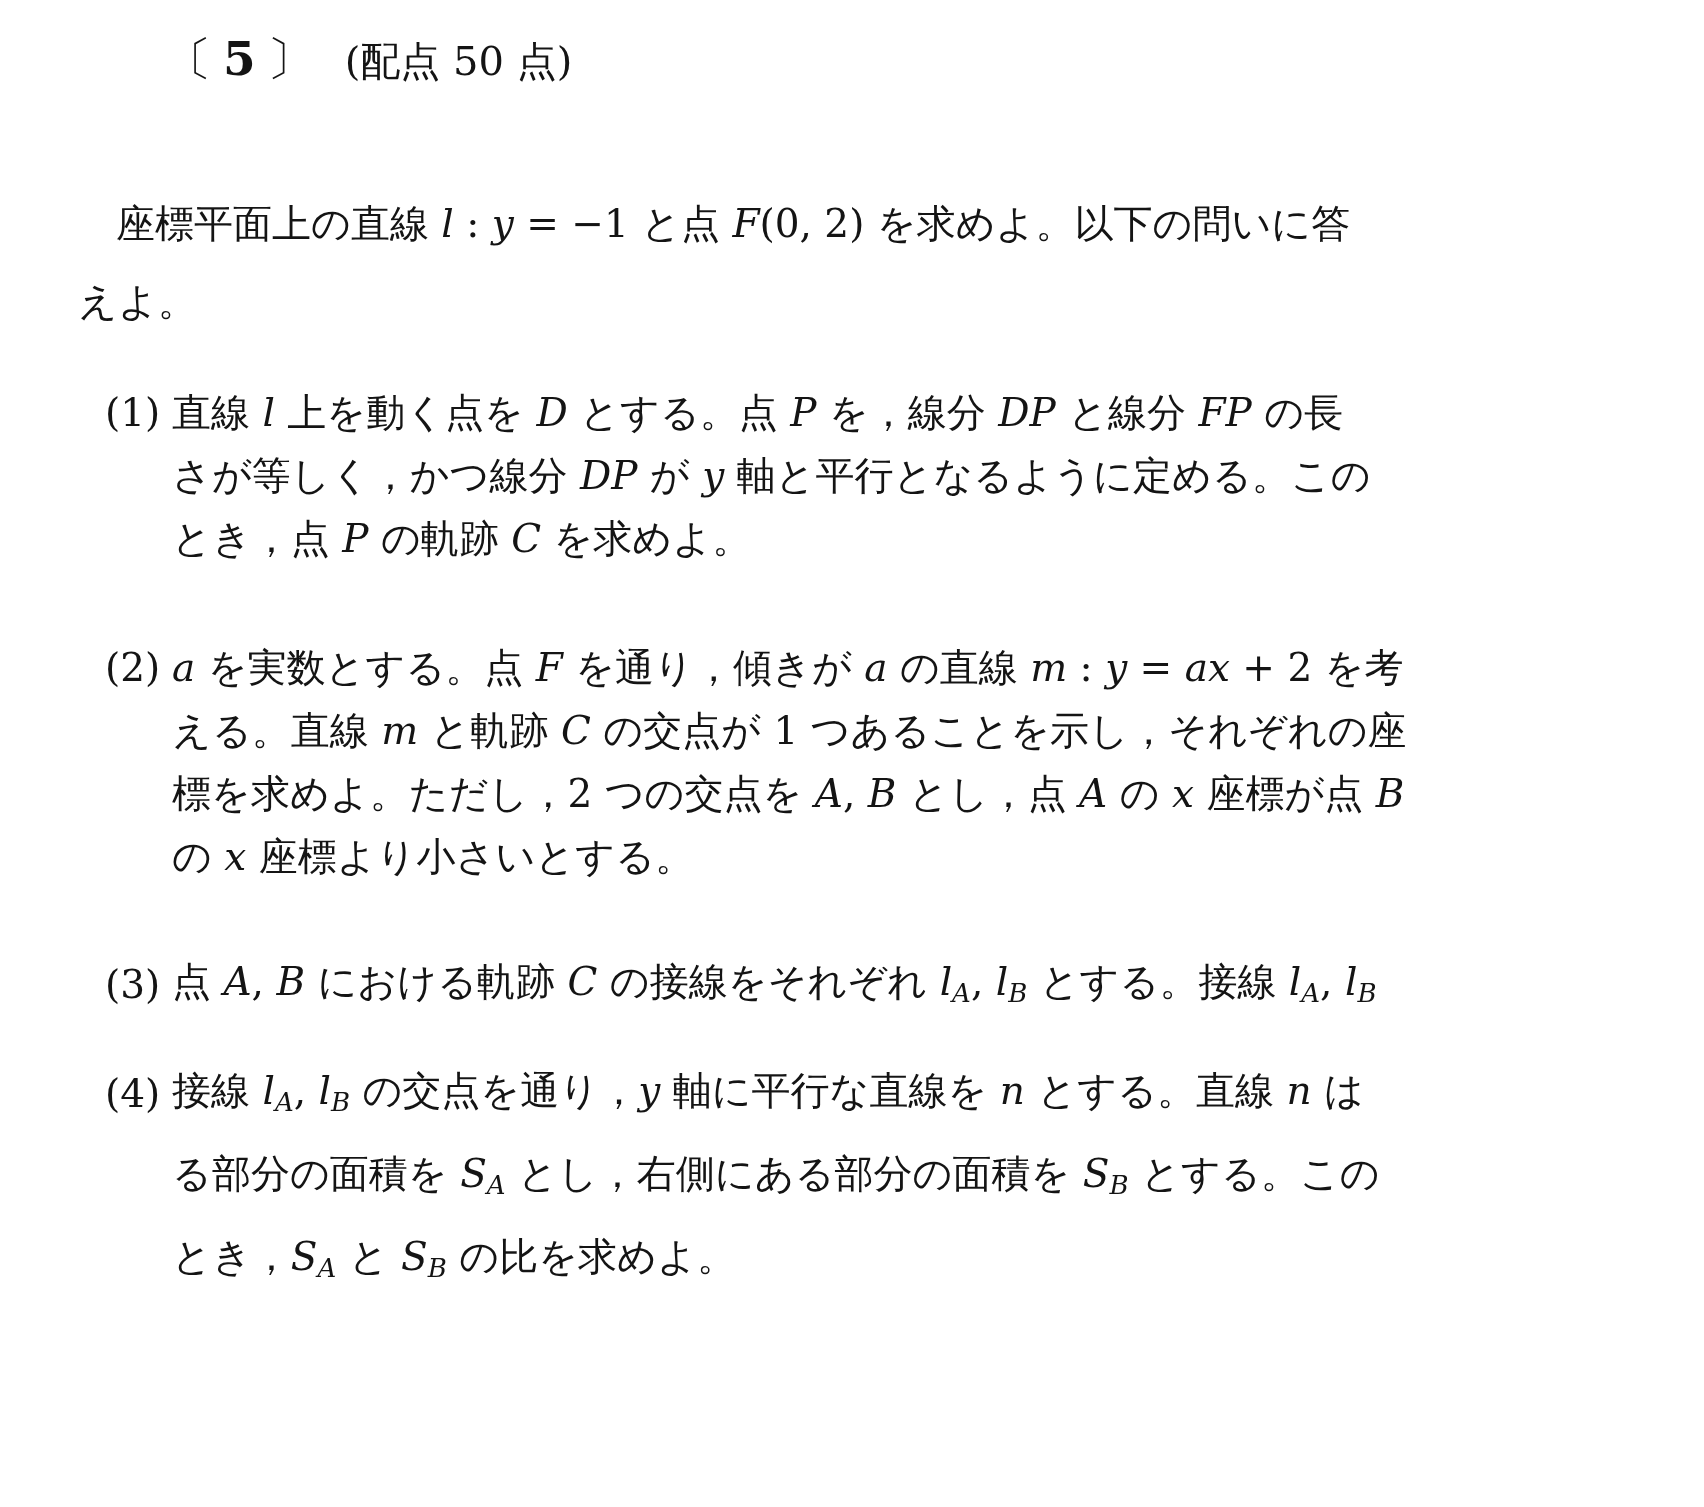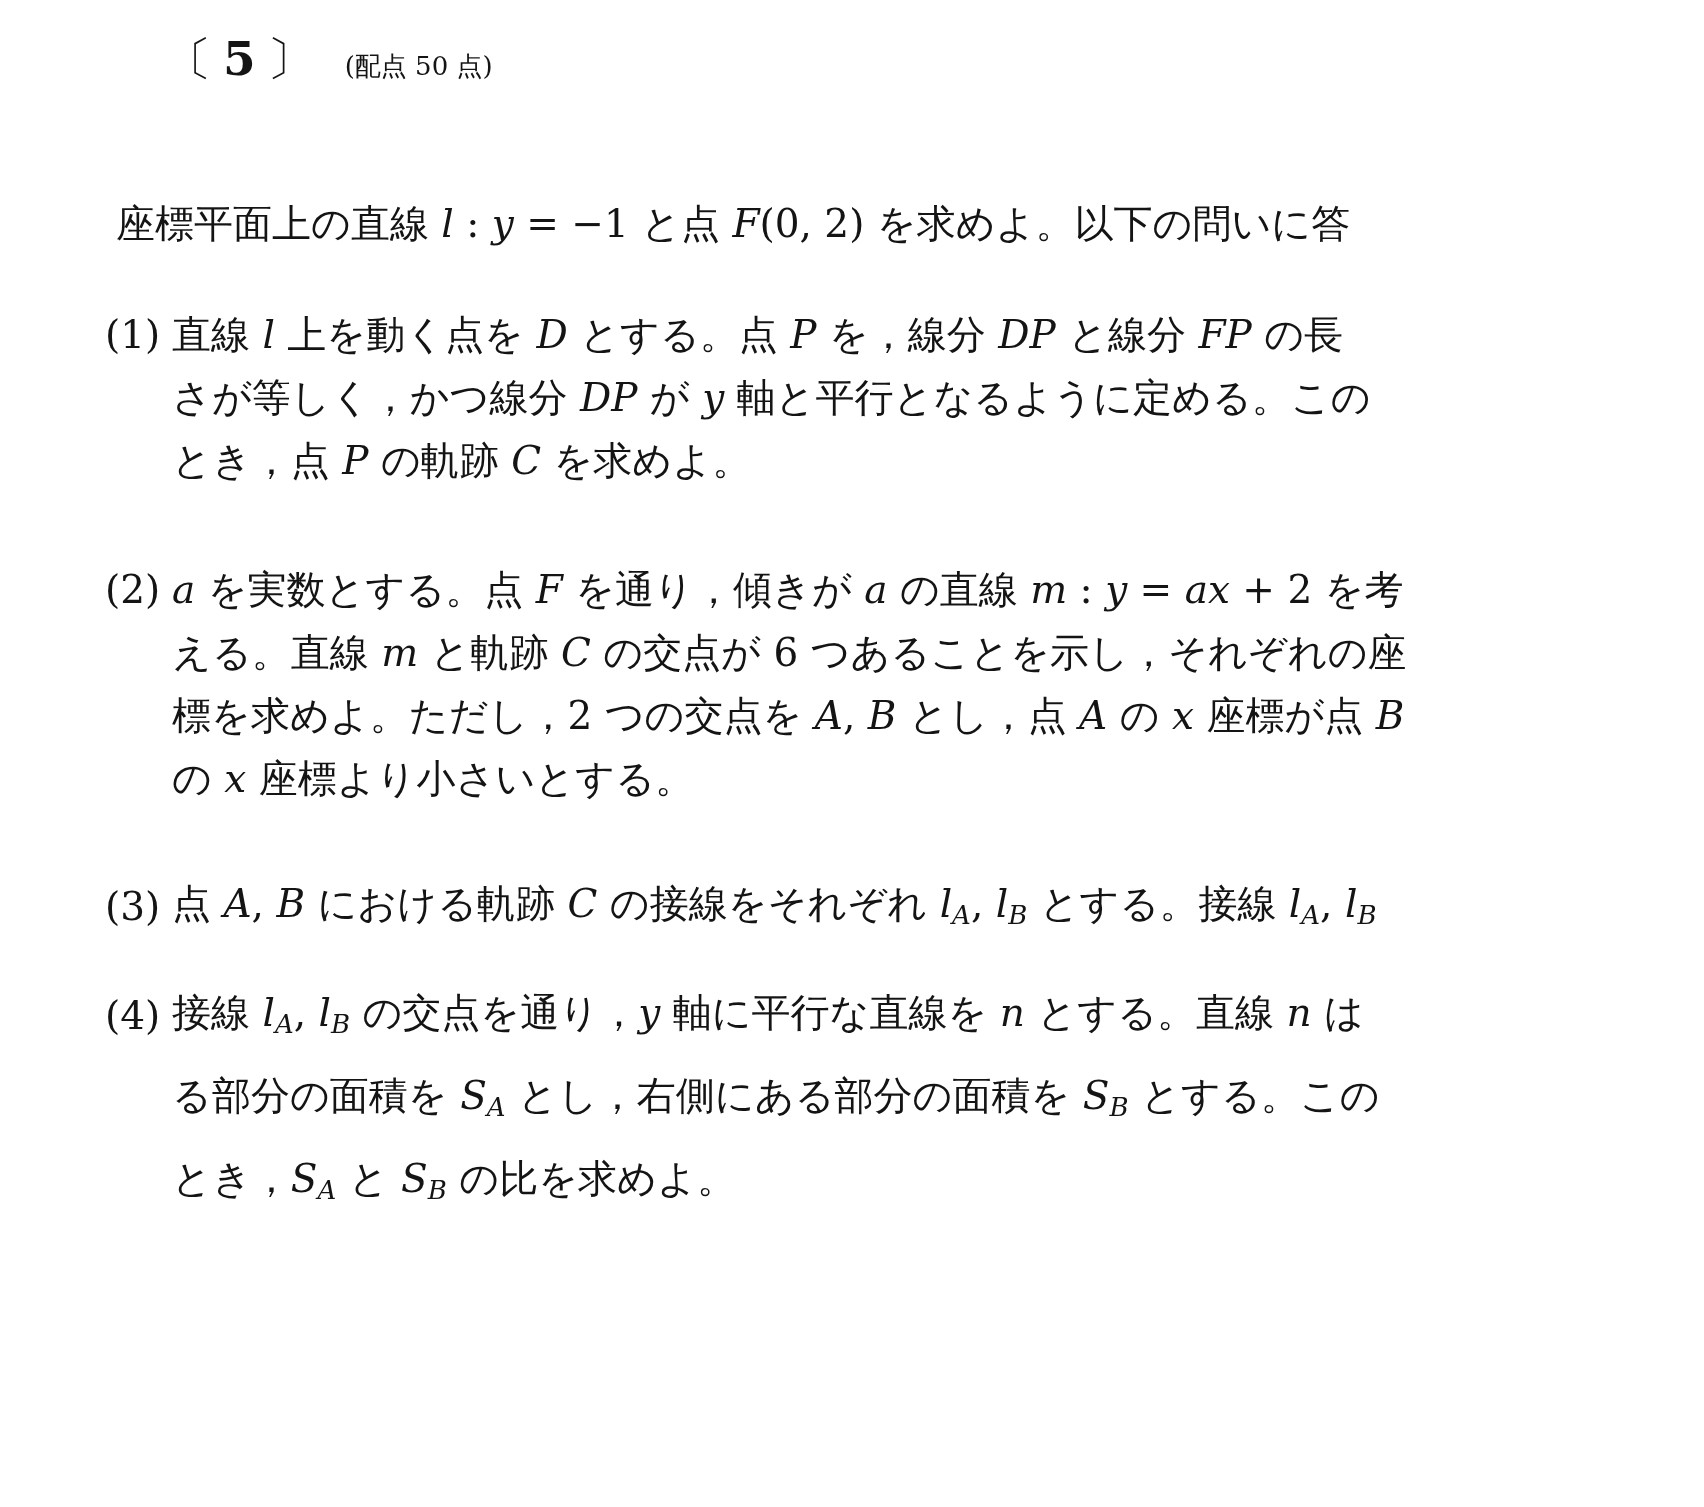--- a/index.html
+++ b/index.html
@@ -22,21 +22,21 @@
   }
   .problem-number {
     font-size: 47px;
     letter-spacing: 1px;
     display: flex;
     align-items: baseline;
   }
   .problem-number .bracket { font-weight: normal; }
   .problem-number .num { font-weight: bold; margin: 0 10px; }
   .points-label {
-    font-size: 26px;
+    font-size: 40px;
     margin-left: 30px;
   }
   
   .intro { margin: 94px 85px 0 78px; }
   .intro .line { line-height: 78px; white-space: nowrap; }
   .intro .line:first-child { text-indent: 38px; }
   
   .items { margin-top: 40px; }
   .item { display: flex; margin-left: 105px; margin-right: 40px; }
   .item:nth-child(2) { margin-top: 66px; }
@@ -67,36 +67,37 @@
     <div class="problem-number">
       <span class="bracket">〔</span>
       <span class="num">5</span>
       <span class="bracket">〕</span>
     </div>
     <div class="points-label">(配点 50 点)</div>
   </div>
 
   <div class="intro">
       <div class="line"><span class="seg-jp">座標平面上の直線 </span><span class="seg-mi">l</span><span class="seg-mn"> : </span><span class="seg-mi">y</span><span class="seg-mn"> = −1</span><span class="seg-jp"> と点 </span><span class="seg-mi">F</span><span class="seg-mn">(0, 2)</span><span class="seg-jp"> を求めよ。以下の問いに答</span></div>
+      <div class="line"><span class="seg-jp">えよ。</span></div>
     </div>
 
   <div class="items">
       <div class="item">
         <div class="item-label">(1)</div>
         <div class="item-body">
           <div class="line"><span class="seg-jp">直線 </span><span class="seg-mi">l</span><span class="seg-jp"> 上を動く点を </span><span class="seg-mi">D</span><span class="seg-jp"> とする。点 </span><span class="seg-mi">P</span><span class="seg-jp"> を，線分 </span><span class="seg-mi">DP</span><span class="seg-jp"> と線分 </span><span class="seg-mi">FP</span><span class="seg-jp"> の長</span></div>
           <div class="line"><span class="seg-jp">さが等しく，かつ線分 </span><span class="seg-mi">DP</span><span class="seg-jp"> が </span><span class="seg-mi">y</span><span class="seg-jp"> 軸と平行となるように定める。この</span></div>
           <div class="line"><span class="seg-jp">とき，点 </span><span class="seg-mi">P</span><span class="seg-jp"> の軌跡 </span><span class="seg-mi">C</span><span class="seg-jp"> を求めよ。</span></div>
         </div>
       </div>
       <div class="item">
         <div class="item-label">(2)</div>
         <div class="item-body">
           <div class="line"><span class="seg-mi">a</span><span class="seg-jp"> を実数とする。点 </span><span class="seg-mi">F</span><span class="seg-jp"> を通り，傾きが </span><span class="seg-mi">a</span><span class="seg-jp"> の直線 </span><span class="seg-mi">m</span><span class="seg-mn"> : </span><span class="seg-mi">y</span><span class="seg-mn"> = </span><span class="seg-mi">ax</span><span class="seg-mn"> + 2</span><span class="seg-jp"> を考</span></div>
-          <div class="line"><span class="seg-jp">える。直線 </span><span class="seg-mi">m</span><span class="seg-jp"> と軌跡 </span><span class="seg-mi">C</span><span class="seg-jp"> の交点が 6 つあることを示し，それぞれの座</span></div>
+          <div class="line"><span class="seg-jp">える。直線 </span><span class="seg-mi">m</span><span class="seg-jp"> と軌跡 </span><span class="seg-mi">C</span><span class="seg-jp"> の交点が 1 つあることを示し，それぞれの座</span></div>
           <div class="line"><span class="seg-jp">標を求めよ。ただし，2 つの交点を </span><span class="seg-mi">A</span><span class="seg-mn">, </span><span class="seg-mi">B</span><span class="seg-jp"> とし，点 </span><span class="seg-mi">A</span><span class="seg-jp"> の </span><span class="seg-mi">x</span><span class="seg-jp"> 座標が点 </span><span class="seg-mi">B</span></div>
           <div class="line"><span class="seg-jp">の </span><span class="seg-mi">x</span><span class="seg-jp"> 座標より小さいとする。</span></div>
         </div>
       </div>
       <div class="item">
         <div class="item-label">(3)</div>
         <div class="item-body">
           <div class="line"><span class="seg-jp">点 </span><span class="seg-mi">A</span><span class="seg-mn">, </span><span class="seg-mi">B</span><span class="seg-jp"> における軌跡 </span><span class="seg-mi">C</span><span class="seg-jp"> の接線をそれぞれ </span><span class="seg-mi">l</span><span class="seg-sub">A</span><span class="seg-mn">, </span><span class="seg-mi">l</span><span class="seg-sub">B</span><span class="seg-jp"> とする。接線 </span><span class="seg-mi">l</span><span class="seg-sub">A</span><span class="seg-mn">, </span><span class="seg-mi">l</span><span class="seg-sub">B</span></div>
         </div>
       </div>

